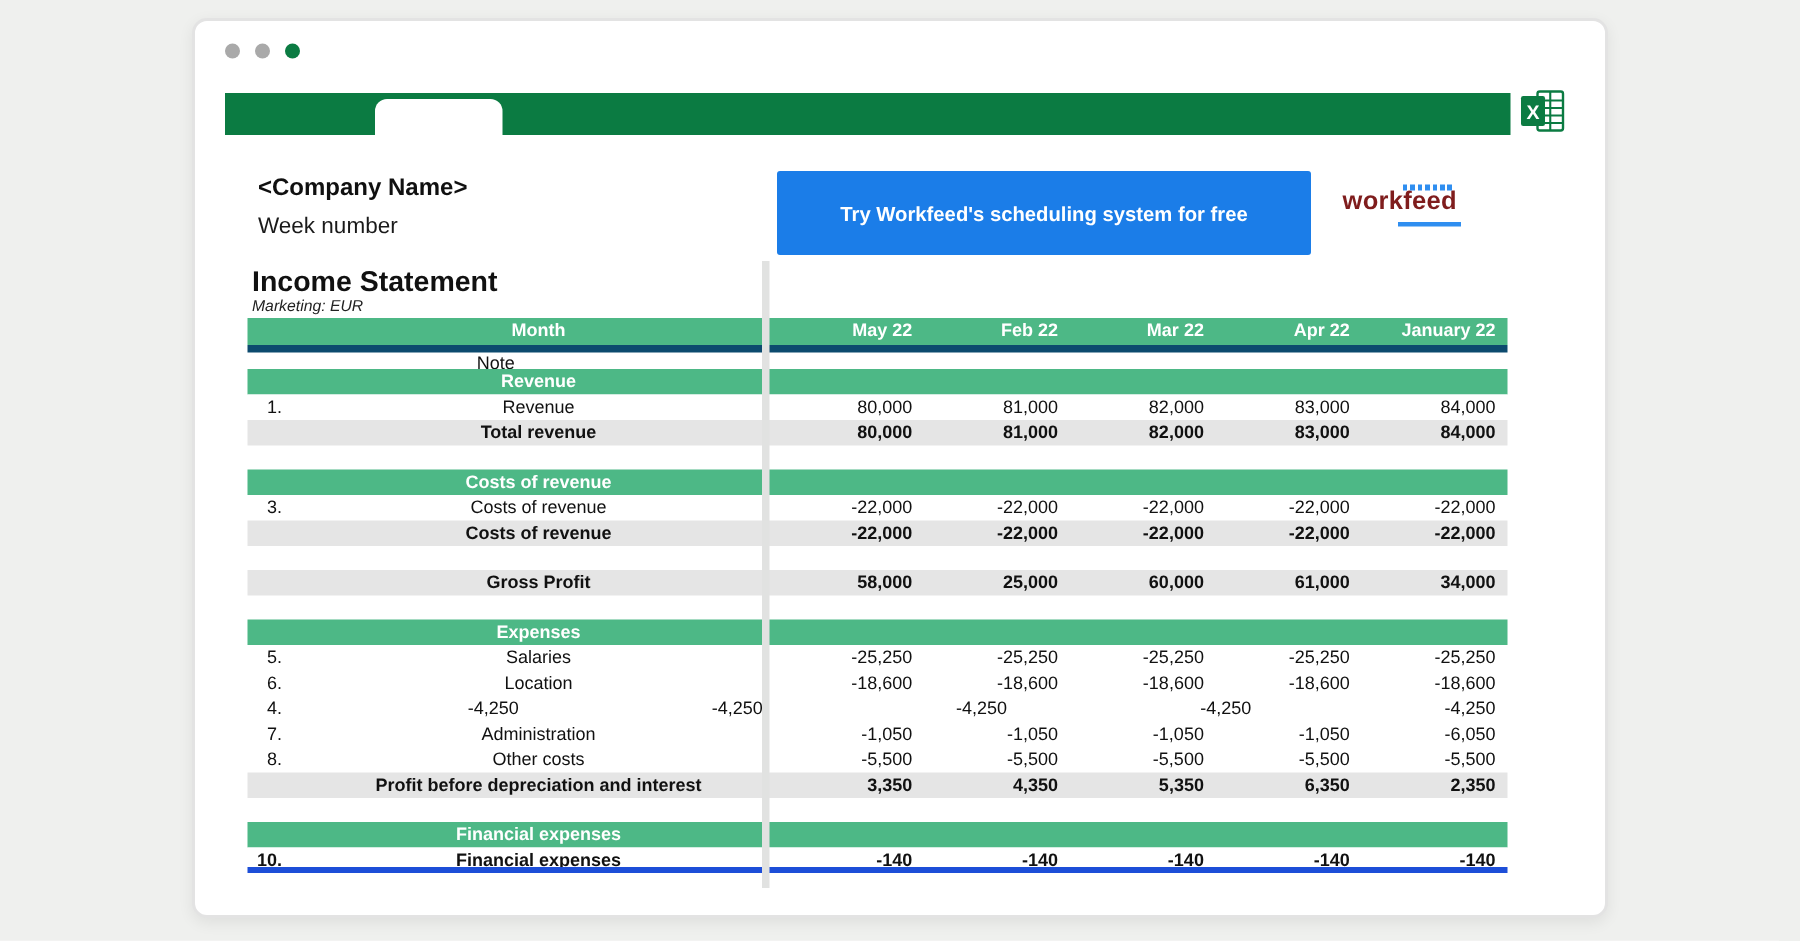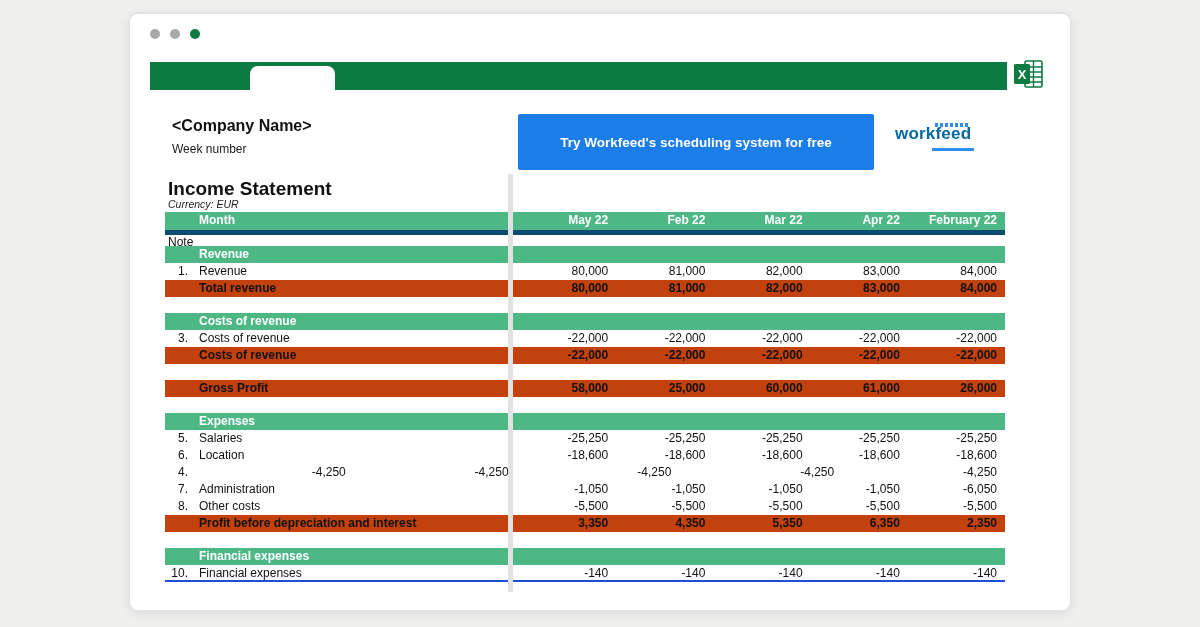--- a/index.html
+++ b/index.html
@@ -15,53 +15,53 @@
   .dot-gray { background:#a9a9a9; }
   .dot-green { background:#0b7b42; }
 
   .topbar { position:absolute; left:20px; top:48px; width:857px; height:28px; background:#0b7b42; }
   .tab { position:absolute; left:100px; top:4px; width:85px; height:24px; background:#ffffff;
     border-radius:8px 8px 0 0; }
 
   .excel-icon { position:absolute; left:883px; top:44px; width:32px; height:32px; }
 
   .company { position:absolute; left:42px; top:103px; font-size:16px; font-weight:bold; color:#101010; }
-  .week { position:absolute; left:42px; top:128px; font-size:12px; color:#1a1a1a; }
+  .week { position:absolute; left:42px; top:128px; font-size:15px; color:#1a1a1a; }
 
   .cta { position:absolute; left:388px; top:100px; width:356px; height:56px; background:#1b7de8;
     color:#ffffff; font-weight:bold; font-size:13.5px; display:flex; align-items:center;
     justify-content:center; border:none; border-radius:2px; cursor:pointer; }
 
   .logo { position:absolute; left:765px; top:110px; width:80px; height:26px; }
-  .logo-text { font-size:17px; font-weight:bold; color:#0369a1; letter-spacing:0.2px; }
+  .logo-text { font-size:17px; font-weight:bold; color:#7f1d1d; letter-spacing:0.2px; }
   .logo-squiggle { position:absolute; top:-1px; right:6px; width:34px; height:4px;
     background:repeating-linear-gradient(90deg,#2f8ef0 0 3px,transparent 3px 5px); }
   .logo-underline { position:absolute; bottom:-1px; right:1px; width:42px; height:3px; background:#2f8ef0; }
 
   .stmt-title { position:absolute; left:38px; top:164px; font-size:19px; font-weight:bold; color:#111; }
   .stmt-currency { position:absolute; left:38px; top:184px; font-size:10.5px; font-style:italic; color:#222; }
 
   .sheet { position:absolute; left:35px; top:198px; width:840px; }
   .col-divider { position:absolute; left:378px; top:160px; width:5px; height:418px;
     background:#e1e2e1; z-index:6; }
 
   .row { display:flex; height:17px; line-height:17px; font-size:12px; color:#111; }
   .cell { overflow:hidden; white-space:nowrap; }
   .cell-note { width:26px; text-align:right; padding-right:3px; }
-  .cell-label { width:328px; padding-left:8px; }
+  .cell-label { width:328px; padding-left:8px;text-align:center; }
   .cell-val { flex:1; text-align:right; padding-right:8px; }
 
   .row-month { height:18px; background:#4db886; color:#fff; font-weight:bold; }
   .row-note { height:16px; line-height:15px; border-top:5px solid #0c4a6e; }
   .row-note .cell-label { padding-left:3px; }
   .row-section { background:#4db886; color:#ffffff; font-weight:bold; }
-  .row-total { background:#c2410c; font-weight:bold; }
+  .row-total { background:#e5e5e5; font-weight:bold; }
   .row-data { background:#ffffff; }
   .row-spacer { height:16px; }
-  .row-underline { border-bottom:2px solid #1d4ed8; }
+  .row-underline { border-bottom:4px solid #1d4ed8;font-weight:bold; }
 </style>
 </head>
 <body>
 
 <div class="stage">
   <div class="window">
 
     <div class="dots">
       <div class="dot dot-gray"></div>
       <div class="dot dot-gray"></div>
@@ -88,33 +88,33 @@
 
     <button class="cta">Try Workfeed's scheduling system for free</button>
 
     <div class="logo">
       <span class="logo-squiggle"></span>
       <span class="logo-text">workfeed</span>
       <span class="logo-underline"></span>
     </div>
 
     <div class="stmt-title">Income Statement</div>
-    <div class="stmt-currency">Currency: EUR</div>
+    <div class="stmt-currency">Marketing: EUR</div>
 
     <div class="col-divider"></div>
 
     <div class="sheet">
       <div class="row row-month">
         <div class="cell cell-note"></div>
         <div class="cell cell-label">Month</div>
         <div class="cell cell-val">May 22</div>
         <div class="cell cell-val">Feb 22</div>
         <div class="cell cell-val">Mar 22</div>
         <div class="cell cell-val">Apr 22</div>
-        <div class="cell cell-val">February 22</div>
+        <div class="cell cell-val">January 22</div>
       </div>
       <div class="row row-note">
         <div class="cell cell-label">Note</div>
       </div>
       <div id="rows-host">
           <div class="row row-section">
             <div class="cell cell-note"></div>
             <div class="cell cell-label">Revenue</div>
             <div class="cell cell-val"></div>
             <div class="cell cell-val"></div>
@@ -169,21 +169,21 @@
             <div class="cell cell-val">-22,000</div>
           </div>
           <div class="row row-spacer"></div>
           <div class="row row-total">
             <div class="cell cell-note"></div>
             <div class="cell cell-label">Gross Profit</div>
             <div class="cell cell-val">58,000</div>
             <div class="cell cell-val">25,000</div>
             <div class="cell cell-val">60,000</div>
             <div class="cell cell-val">61,000</div>
-            <div class="cell cell-val">26,000</div>
+            <div class="cell cell-val">34,000</div>
           </div>
           <div class="row row-spacer"></div>
           <div class="row row-section">
             <div class="cell cell-note"></div>
             <div class="cell cell-label">Expenses</div>
             <div class="cell cell-val"></div>
             <div class="cell cell-val"></div>
             <div class="cell cell-val"></div>
             <div class="cell cell-val"></div>
             <div class="cell cell-val"></div>

